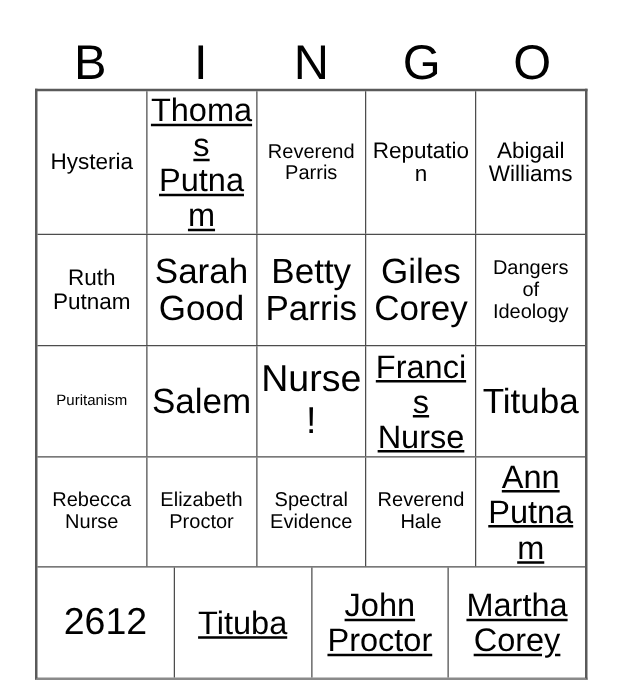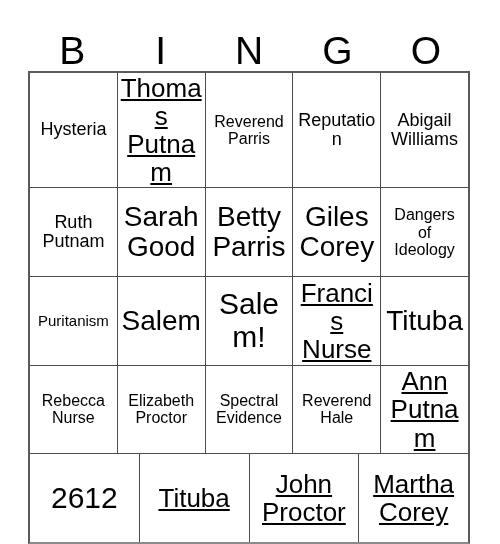--- a/index.html
+++ b/index.html
@@ -81,21 +81,21 @@
     color: #000000;
     line-height: 1.08;
     overflow: hidden;
     word-break: break-word;
   }
   .cell:last-child {
     border-right: none;
   }
 
   
-  .fs-xs  { font-size: 15px; }
+  .fs-xs  { font-size: 12px; }
   .fs-sm  { font-size: 18px; }
   .fs-md  { font-size: 16px; }
   .fs-lg  { font-size: 18px; }
   .fs-xl  { font-size: 26px; text-decoration: underline; }
   .fs-xxl { font-size: 28px; }
   .fs-huge{ font-size: 30px; }
 </style>
 </head>
 <body>
 
@@ -120,21 +120,21 @@
       <div class="grid-row">
         <div class="cell fs-lg">Ruth<br>Putnam</div>
         <div class="cell fs-xxl">Sarah<br>Good</div>
         <div class="cell fs-xxl">Betty<br>Parris</div>
         <div class="cell fs-xxl">Giles<br>Corey</div>
         <div class="cell fs-md">Dangers<br>of<br>Ideology</div>
       </div>
       <div class="grid-row">
         <div class="cell fs-xs">Puritanism</div>
         <div class="cell fs-xxl">Salem</div>
-        <div class="cell fs-huge">Salem!</div>
+        <div class="cell fs-huge">Nurse!</div>
         <div class="cell fs-xl">Francis<br>Nurse</div>
         <div class="cell fs-xxl">Tituba</div>
       </div>
       <div class="grid-row">
         <div class="cell fs-md">Rebecca<br>Nurse</div>
         <div class="cell fs-md">Elizabeth<br>Proctor</div>
         <div class="cell fs-md">Spectral<br>Evidence</div>
         <div class="cell fs-md">Reverend<br>Hale</div>
         <div class="cell fs-xl">Ann<br>Putnam</div>
       </div>

